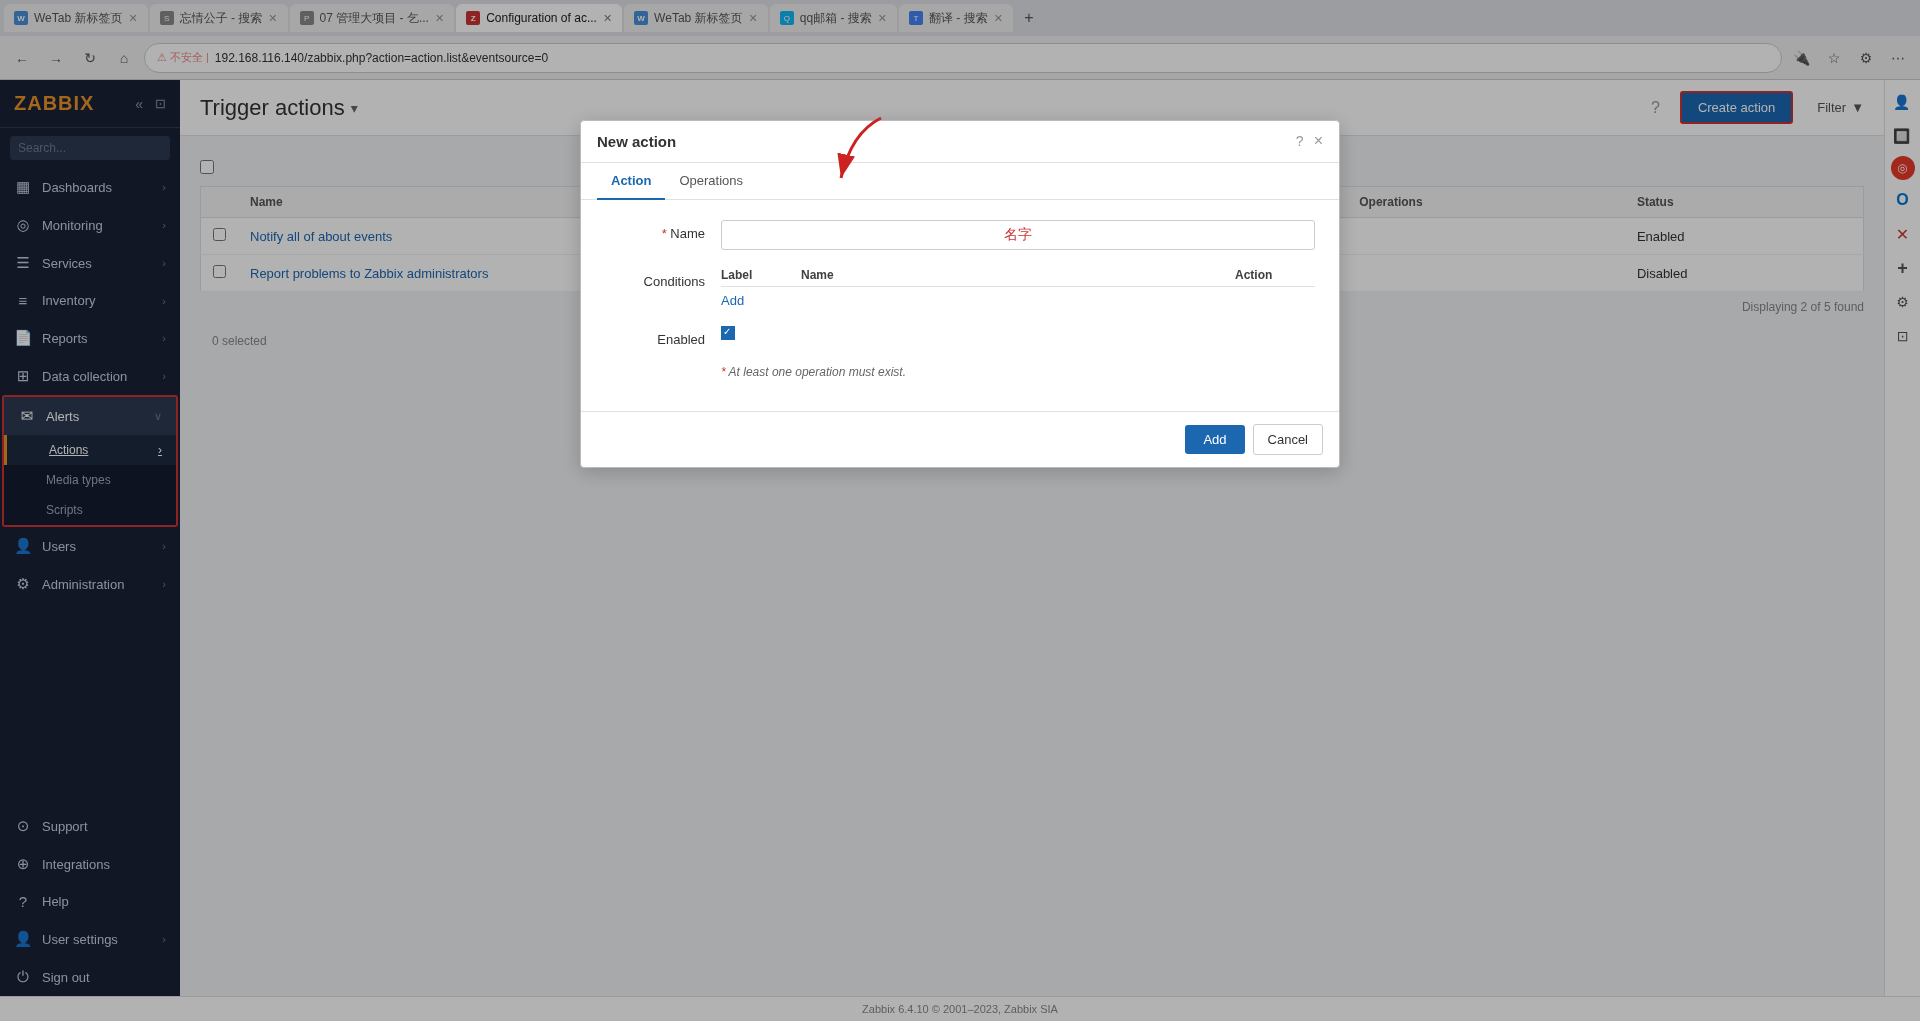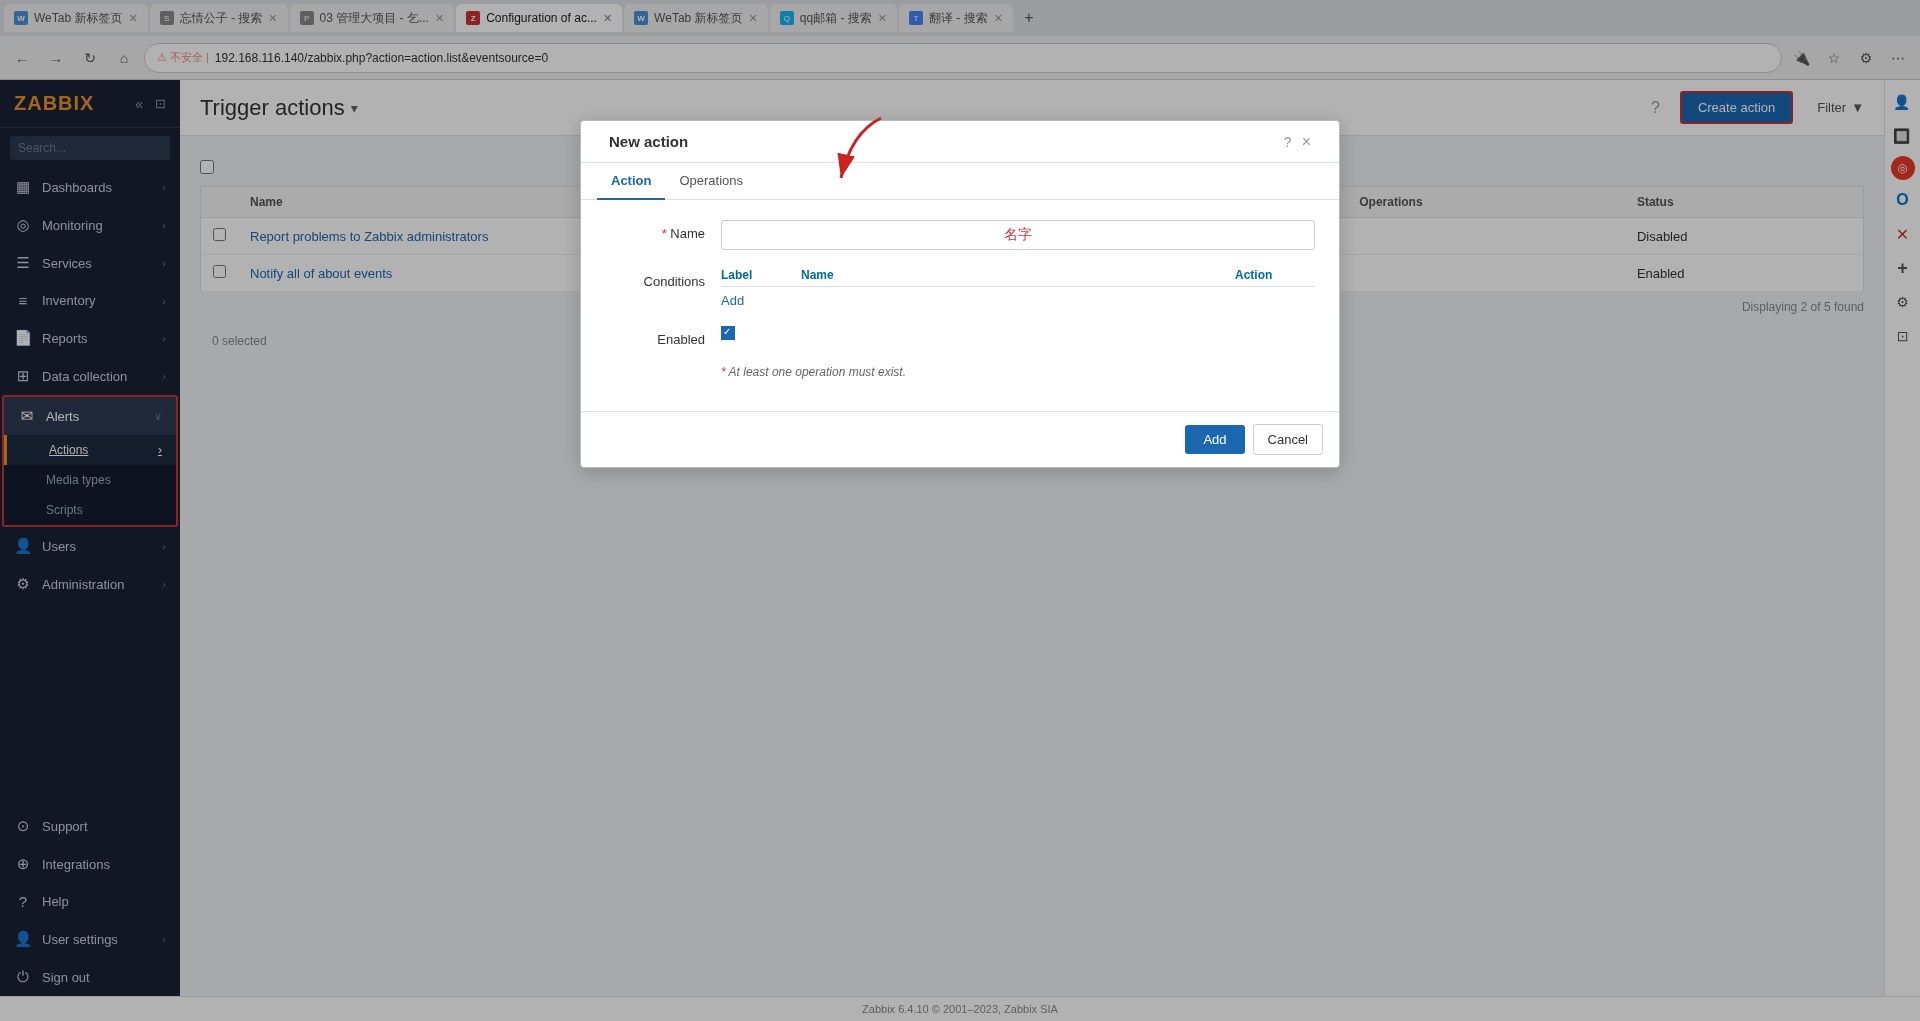--- a/index.html
+++ b/index.html
@@ -69,39 +69,39 @@
     .status-disabled { color: #cc6600; }
 
     
     .table-footer { display: flex; justify-content: flex-end; padding: 8px 0; font-size: 12px; color: #888; }
     .bottom-bar { display: flex; align-items: center; justify-content: space-between; padding: 4px 12px; margin-top: 8px; }
     .mass-actions { display: flex; align-items: center; gap: 8px; font-size: 12px; color: #888; }
 
     
     .modal-overlay { position: fixed; top: 0; left: 0; right: 0; bottom: 0; background: rgba(0,0,0,0.3); z-index: 100; display: flex; justify-content: center; align-items: flex-start; padding-top: 120px; }
     .modal { background: #fff; border: 1px solid #bbb; border-radius: 4px; width: 760px; box-shadow: 0 4px 20px rgba(0,0,0,0.2); }
-    .modal-titlebar { display: flex; align-items: center; padding: 12px 28px; border-bottom: 1px solid #e0e0e0; }
+    .modal-titlebar { display: flex; padding: 12px 16px; border-bottom: 1px solid #e0e0e0; }
     .modal-title { font-size: 15px; font-weight: 600; color: #333; }
     .modal-titlebar-spacer { flex: 1; }
     .modal-help { color: #999; cursor: pointer; margin-right: 10px; font-size: 14px; }
     .modal-close { color: #999; cursor: pointer; font-size: 16px; line-height: 1; }
 
     
     .modal-tabs { display: flex; border-bottom: 1px solid #e0e0e0; padding: 0 16px; }
     .modal-tab { padding: 10px 14px; cursor: pointer; font-size: 13px; color: #555; border-bottom: 2px solid transparent; margin-bottom: -1px; }
     .modal-tab.active { color: #1b67b0; border-bottom-color: #1b67b0; font-weight: 600; }
 
     
     .modal-body { padding: 20px 24px; }
     .form-row { display: flex; align-items: flex-start; margin-bottom: 18px; gap: 16px; }
     .form-label { width: 100px; text-align: right; padding-top: 6px; font-size: 13px; color: #333; flex-shrink: 0; }
     .form-input { flex: 1; height: 30px; border: 1px solid #ccc; border-radius: 3px; padding: 0 8px; font-size: 13px; outline: none; }
     .conditions-table { flex: 1; }
     .conditions-table-header { display: flex; gap: 0; border-bottom: 1px solid #e0e0e0; padding-bottom: 4px; margin-bottom: 6px; }
-    .conditions-col { font-size: 12px; color: #0369a1; font-weight: 600; }
+    .conditions-col { font-size: 12px; color: #404040; font-weight: 600; }
     .conditions-col.label-col { width: 80px; }
     .conditions-col.name-col { flex: 1; }
     .conditions-col.action-col { width: 80px; }
     .add-link { color: #1b67b0; cursor: pointer; font-size: 13px; text-decoration: none; }
     .enabled-row { display: flex; align-items: center; gap: 10px; }
     .modal-checkbox { width: 14px; height: 14px; border: 1px solid #1b67b0; cursor: pointer; }
     .modal-checkbox.checked { background: #1b67b0; position: relative; }
     .modal-checkbox.checked::after { content: '✓'; color: #fff; font-size: 10px; position: absolute; top: -1px; left: 1px; }
     .warning-text { color: #666; font-size: 12px; font-style: italic; padding-left: 116px; margin-bottom: 12px; }
     .warning-text .asterisk { color: #cc3333; }
@@ -135,21 +135,21 @@
       <span class="tab-label">WeTab 新标签页</span>
       <span class="tab-close">✕</span>
     </div>
     <div class="tab">
       <div class="favicon favicon-generic">S</div>
       <span class="tab-label">忘情公子 - 搜索</span>
       <span class="tab-close">✕</span>
     </div>
     <div class="tab">
       <div class="favicon favicon-generic">P</div>
-      <span class="tab-label">03 管理大项目 - 乞...</span>
+      <span class="tab-label">07 管理大项目 - 乞...</span>
       <span class="tab-close">✕</span>
     </div>
     <div class="tab active">
       <div class="favicon favicon-zabbix">Z</div>
       <span class="tab-label">Configuration of ac...</span>
       <span class="tab-close">✕</span>
     </div>
     <div class="tab">
       <div class="favicon favicon-wetab">W</div>
       <span class="tab-label">WeTab 新标签页</span>
@@ -311,31 +311,31 @@
             <th style="width:32px;"></th>
             <th>Name</th>
             <th>Conditions</th>
             <th>Operations</th>
             <th>Status</th>
           </tr>
         </thead>
         <tbody>
           <tr>
             <td><input type="checkbox" style=""></td>
+            <td style="color:#1b67b0; cursor:pointer;">Notify all of about events</td>
+            <td></td>
+            <td></td>
+            <td class="status-enabled">Enabled</td>
+          </tr>
+          <tr>
+            <td><input type="checkbox" style=""></td>
             <td style="color:#1b67b0; cursor:pointer;">Report problems to Zabbix administrators</td>
             <td></td>
             <td></td>
             <td class="status-disabled">Disabled</td>
-          </tr>
-          <tr>
-            <td><input type="checkbox" style=""></td>
-            <td style="color:#1b67b0; cursor:pointer;">Notify all of about events</td>
-            <td></td>
-            <td></td>
-            <td class="status-enabled">Enabled</td>
           </tr>
         </tbody>
       </table>
 
       <div class="table-footer">
         <span>Displaying 2 of 5 found</span>
       </div>
 
       <div class="bottom-bar">
         <div class="mass-actions">

